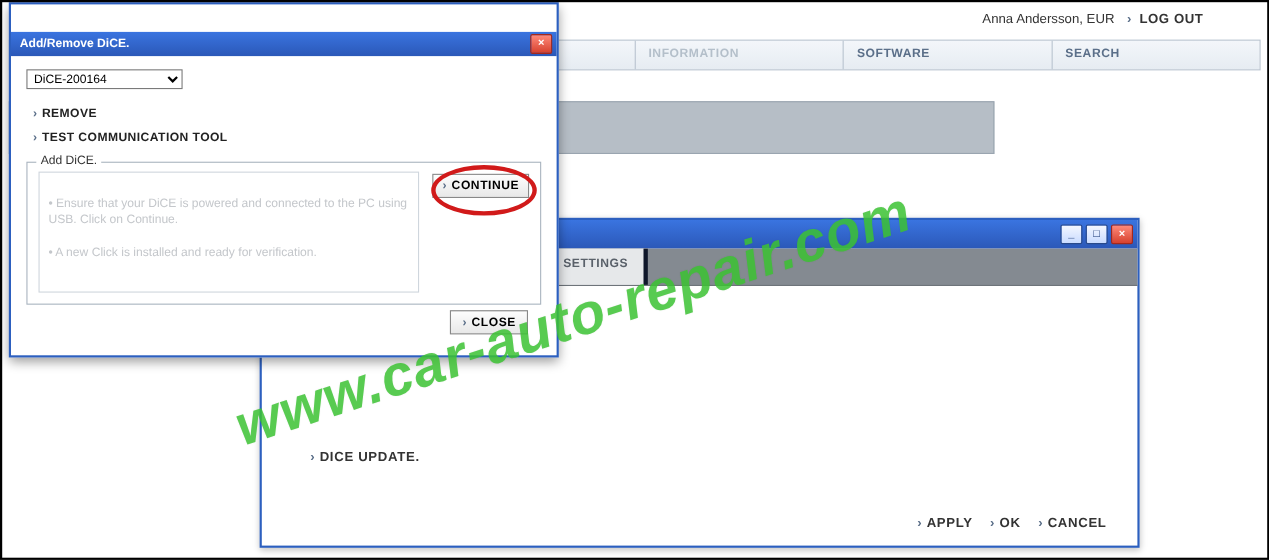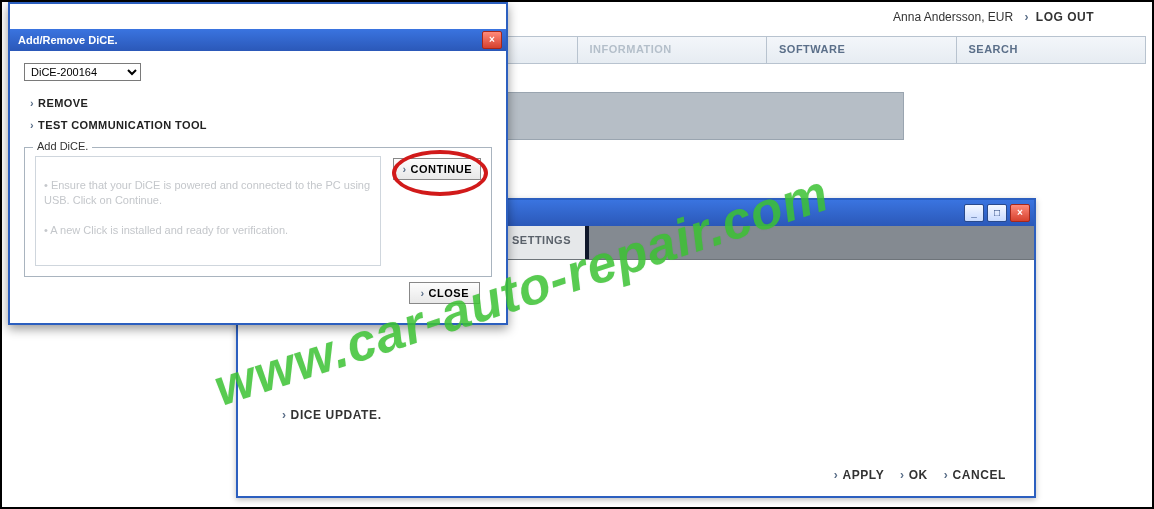--- a/index.html
+++ b/index.html
@@ -161,21 +161,21 @@
     display:flex;
     align-items:center;
     padding:0 4px 0 8px;
     margin-top:25px;
   }
   .dice-titlebar .title { flex:1; }
   .dice-body {
     padding: 12px 14px 12px 14px;
   }
   .dice-select {
-    width: 117px;
+    width: 142px;
     font-size: 11px;
     padding: 1px 2px;
     border: 1px solid #7a7a7a;
     background:#fff;
   }
   .action-list { margin: 16px 0 16px 6px; }
   .action-list .item {
     font-size: 11px;
     font-weight: bold;
     letter-spacing: 0.4px;

